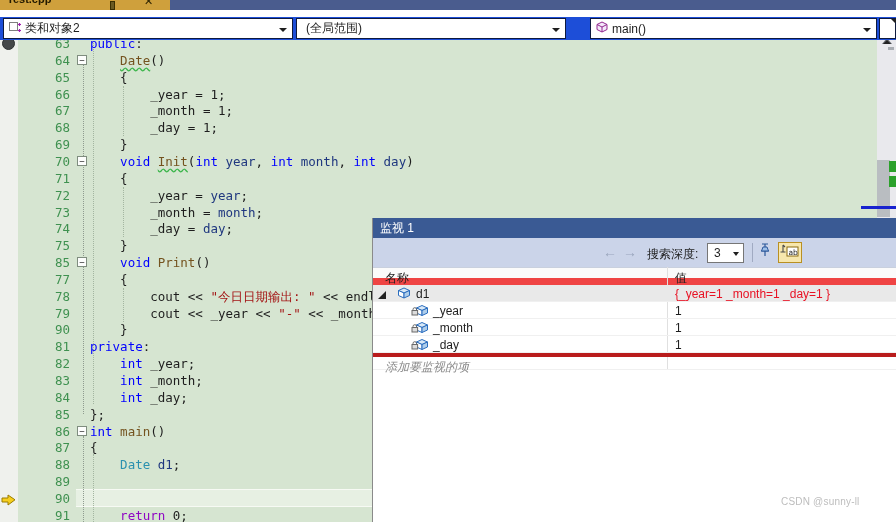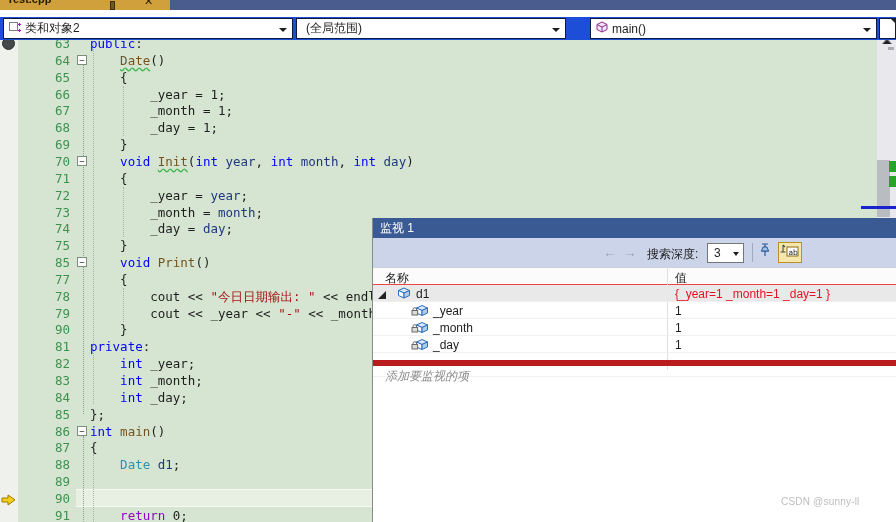--- a/index.html
+++ b/index.html
@@ -67,29 +67,29 @@
   .w-search .scaret{position:absolute;left:208px;top:8px;width:0;height:0;border-left:3.5px solid transparent;border-right:3.5px solid transparent;border-top:4px solid #444}
   .w-nav{position:absolute;top:6px;font-size:14px;color:#9aa6bd}
   .w-back{left:230px}.w-fwd{left:250px}
   .w-depth-label{position:absolute;left:274px;top:8px;font-size:12px;color:#1e1e1e}
   .w-depth{position:absolute;left:334px;top:5px;width:37px;height:20px;background:#fff;border:1px solid #767676;font-size:12px;color:#1e1e1e;line-height:18px;padding-left:6px}
   .w-depth .caret{position:absolute;right:4px;top:8px;width:0;height:0;border-left:3.5px solid transparent;border-right:3.5px solid transparent;border-top:4px solid #1e1e1e}
   .w-sep{position:absolute;left:379px;top:5px;width:1px;height:19px;background:#a0aac2}
   .w-btn{position:absolute;top:4px;height:21px}
   .w-btn1{left:385px;width:18px}
   .w-btn2{left:405px;width:24px;background:#f7e7ad;border:1px solid #b99022}
-  .w-header{position:absolute;left:0;top:49px;width:100%;height:18px;background:#fbfbfb;border-top:1px solid #c9d0de;border-bottom:1px solid #ef4444;font-size:12px;color:#1e1e1e}
+  .w-header{position:absolute;left:0;top:49px;width:100%;height:18px;background:#fbfbfb;border-top:1px solid #c9d0de;border-bottom:7px solid #ef4444;font-size:12px;color:#1e1e1e}
   .w-header .h-name{position:absolute;left:12px;top:2px}
   .w-header .h-value{position:absolute;left:302px;top:2px}
   .col-div{position:absolute;left:294px;top:49px;width:1px;height:103px;background:#e0e0e0}
   .w-row{position:absolute;left:0;width:100%;height:17px;font-size:12px;color:#1e1e1e;border-bottom:1px solid #f0f0f0}
   .w-row .val{position:absolute;left:302px;top:2px}
   .row-d1{top:67px;background:#e9e9e9}
   .row-year{top:84px}.row-month{top:101px}.row-day{top:118px}
-  .row-add{top:142px;border-top:6px solid #b91c1c}
+  .row-add{top:135px;border-top:4px solid #b91c1c}
   .row-add .add-text{position:absolute;left:12px;top:2px;font-style:italic;color:#8c8c8c}
   .expander{position:absolute;left:5px;top:6px;width:0;height:0;border-left:8px solid transparent;border-bottom:8px solid #222}
   .val-changed{color:#e81123}
   .obj-ico{position:absolute;top:2px}
   .d1-ico{left:24px}
   .child-ico{left:38px}
   .nm-d1{position:absolute;left:43px;top:2px}
   .nm-child{position:absolute;left:60px;top:2px}
 
   .watermark{position:absolute;left:781px;top:496px;font-size:10px;color:#bdbdbd;z-index:11;letter-spacing:.2px}

